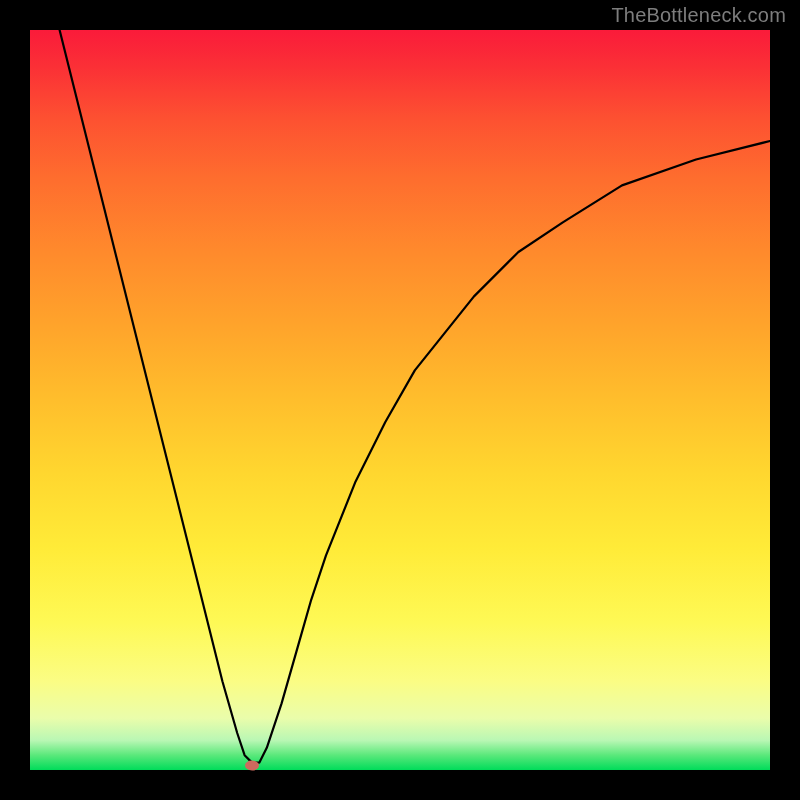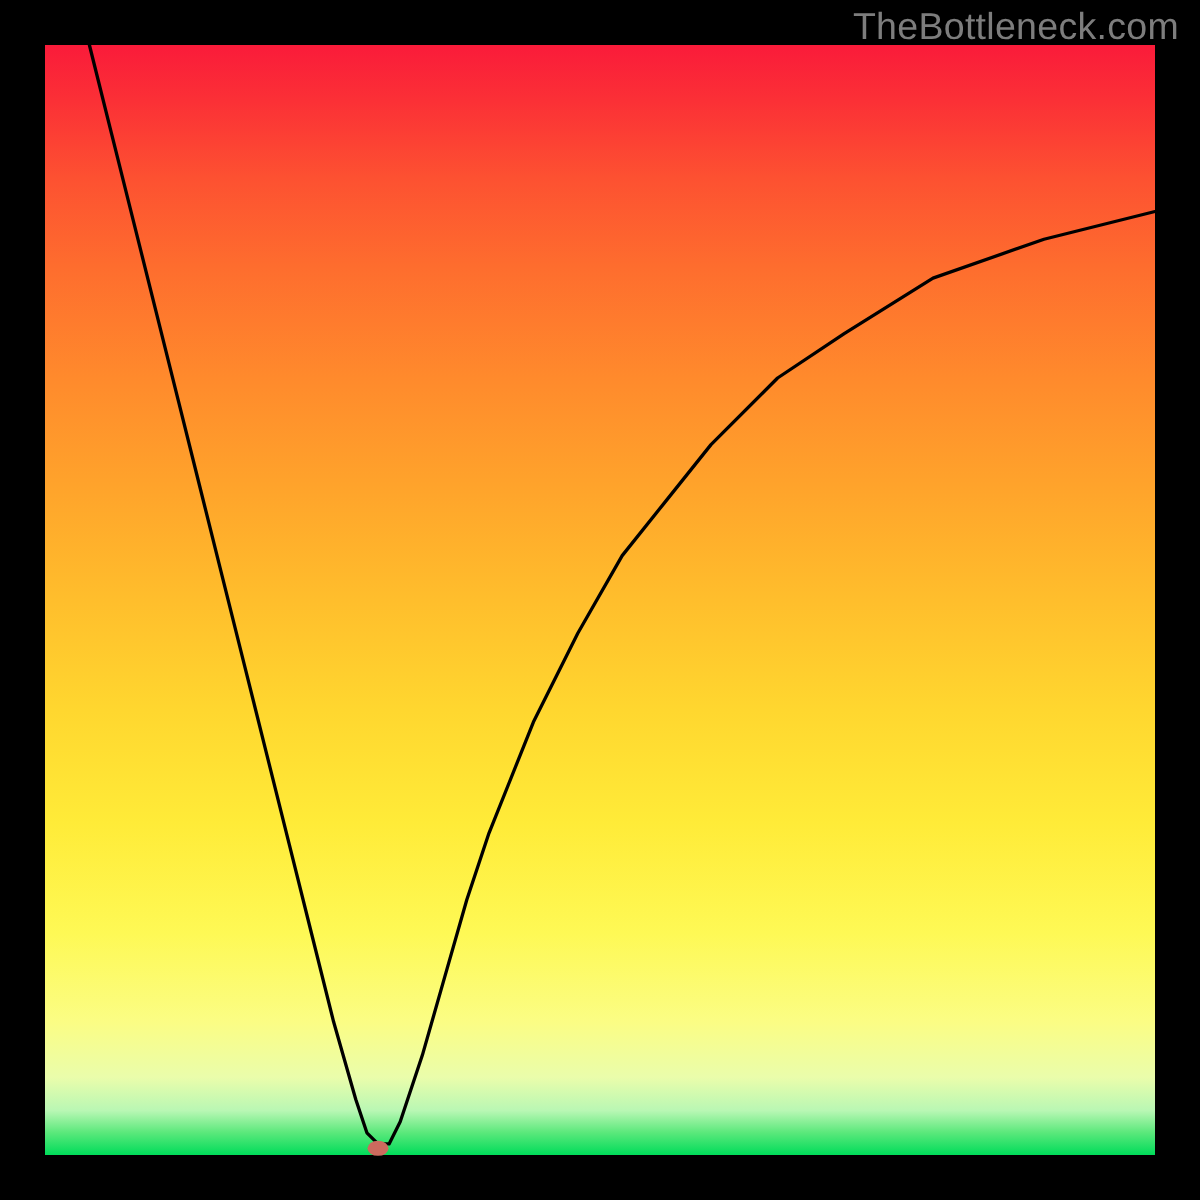--- a/index.html
+++ b/index.html
@@ -40,21 +40,21 @@
       #b9f7b4 96%,
       #5ae87b 98%,
       #00dc5a 100%
     );
   }
   .watermark {
     position: absolute;
     top: 4px;
     right: 14px;
     color: #7d7d7d;
-    font-size: 25px;
+    font-size: 20px;
     font-weight: 400;
     letter-spacing: 0.2px;
     user-select: none;
   }
   svg.curve {
     position: absolute;
     left: 0;
     top: 0;
     width: 740px;
     height: 740px;

